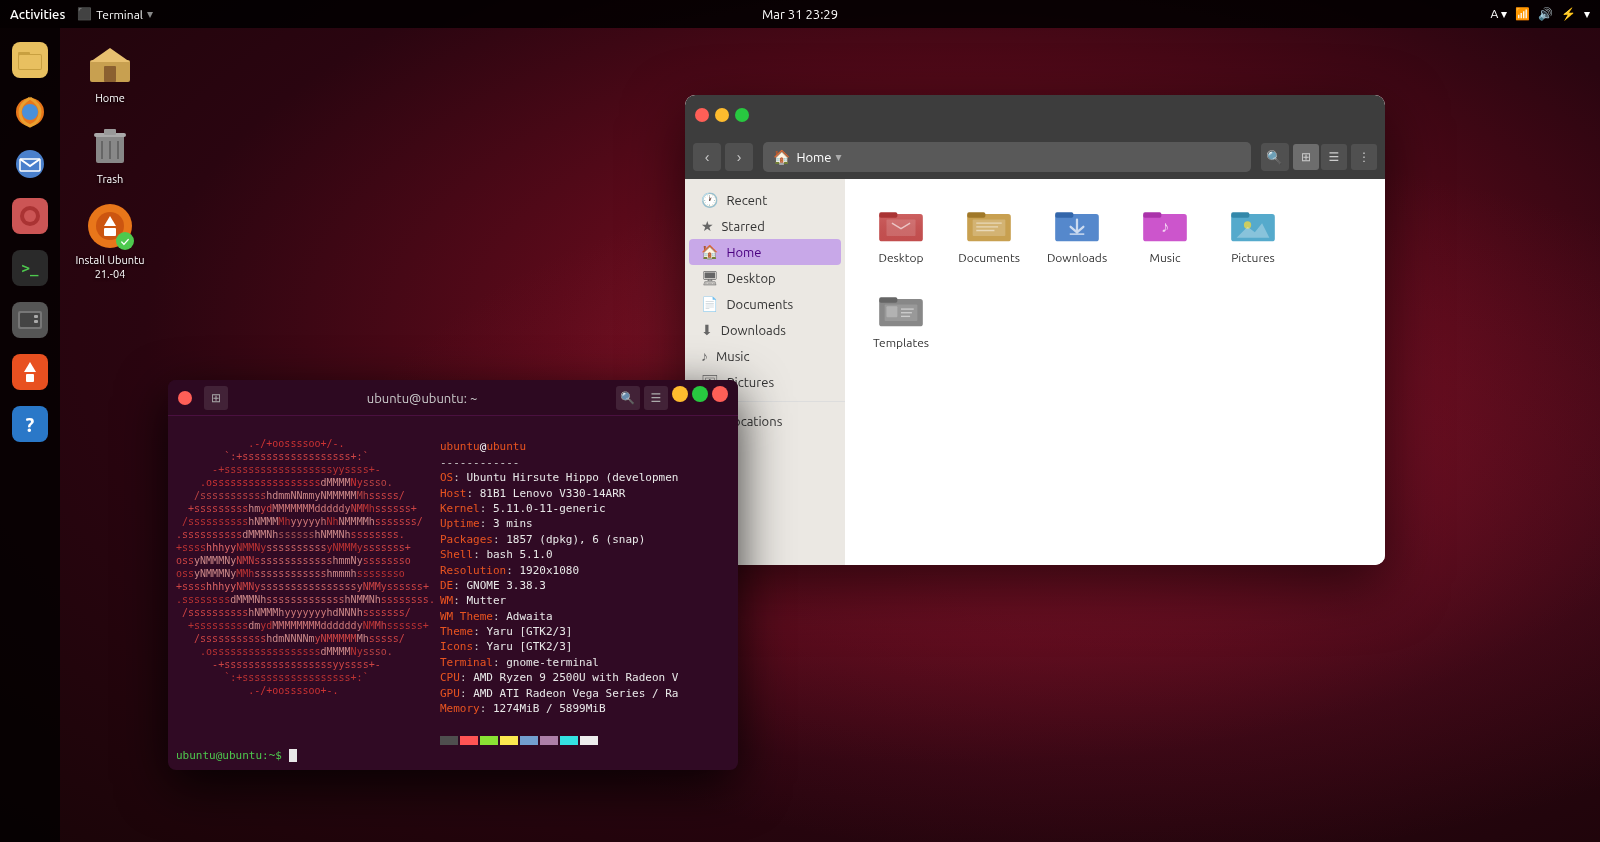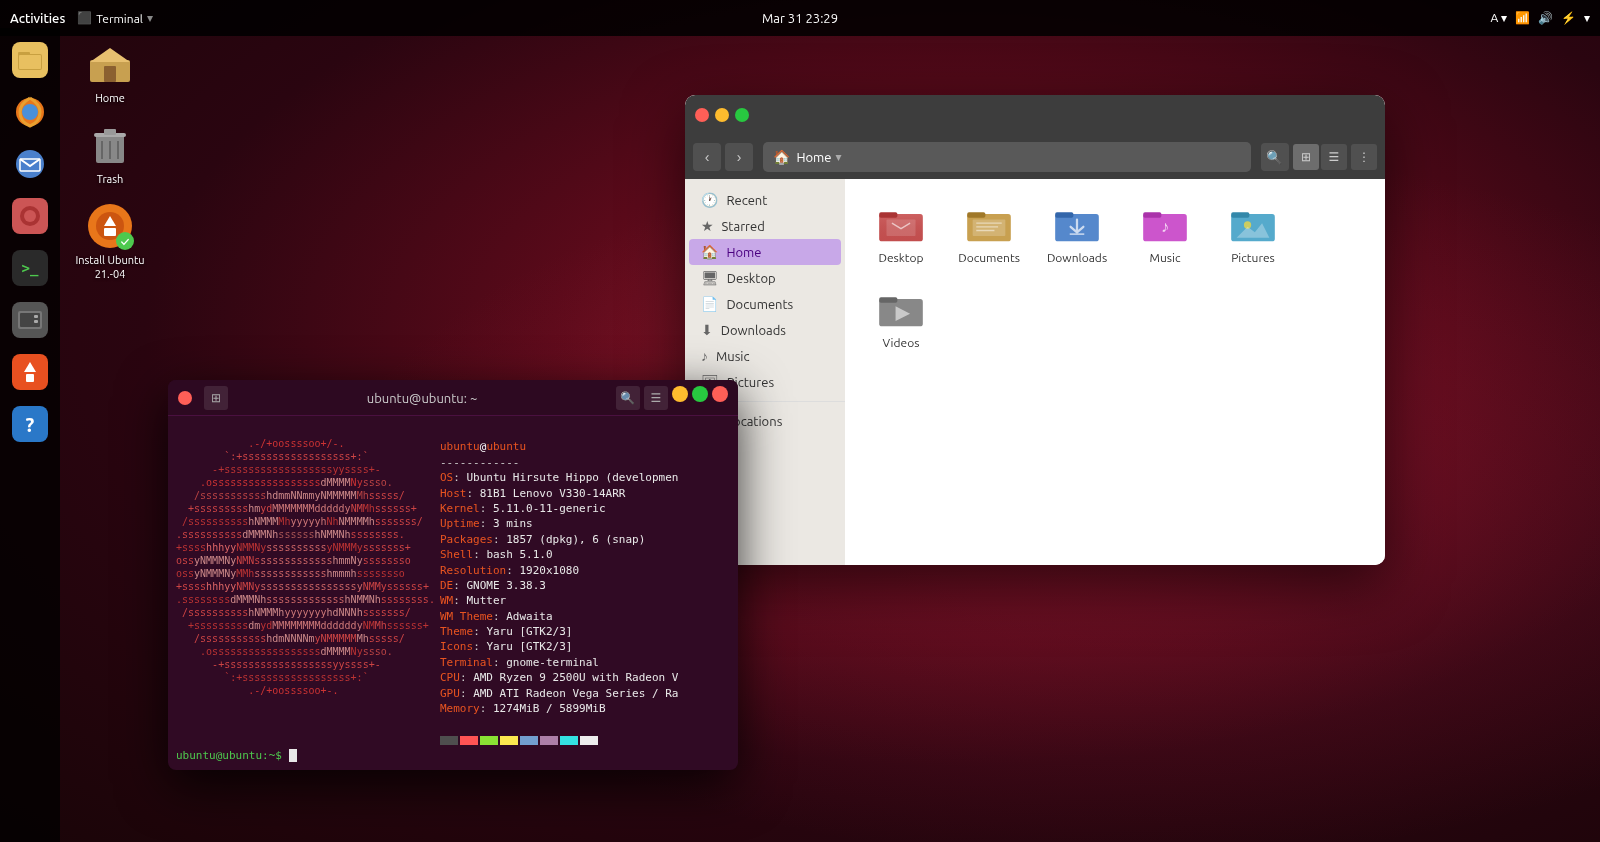--- a/index.html
+++ b/index.html
@@ -23,21 +23,21 @@
       content: '';
       position: absolute;
       inset: 0;
       background: radial-gradient(ellipse at 70% 60%, rgba(180,30,60,0.4) 0%, transparent 50%);
     }
 
     
     .topbar {
       position: absolute;
       top: 0; left: 0; right: 0;
-      height: 36px;
+      height: 28px;
       background: rgba(0,0,0,0.85);
       display: flex;
       align-items: center;
       justify-content: space-between;
       padding: 0 10px;
       z-index: 100;
       color: #fff;
       font-size: 13px;
     }
     .topbar-left { display: flex; align-items: center; gap: 12px; }
@@ -636,31 +636,35 @@
             <rect x="2" y="10" width="48" height="30" rx="3" fill="#55aacc"></rect>
             <rect x="2" y="8" width="20" height="6" rx="2" fill="#3388aa"></rect>
             <circle cx="20" cy="22" r="4" fill="rgba(255,220,50,0.7)"></circle>
             <path d="M8 36 L20 24 L28 30 L36 20 L44 36 Z" fill="rgba(255,255,255,0.3)"></path>
           </svg>
         </div>
         <span class="fm-folder-label">Pictures</span>
       </div>
 
 
-
       <div class="fm-folder-item">
         <div class="fm-folder-icon">
           <svg class="folder-svg" viewBox="0 0 52 44">
             <rect x="2" y="10" width="48" height="30" rx="3" fill="#888"></rect>
             <rect x="2" y="8" width="20" height="6" rx="2" fill="#666"></rect>
-            <polygon points="20,18 20,34 36,26" fill="rgba(255,255,255,0.55)"></polygon>
+            <rect x="8" y="16" width="36" height="18" rx="1" fill="rgba(255,255,255,0.15)"></rect>
+            <rect x="10" y="18" width="12" height="12" rx="1" fill="rgba(255,255,255,0.25)"></rect>
+            <line x1="26" y1="21" x2="40" y2="21" stroke="rgba(255,255,255,0.5)" stroke-width="1.5"></line>
+            <line x1="26" y1="25" x2="38" y2="25" stroke="rgba(255,255,255,0.5)" stroke-width="1.5"></line>
+            <line x1="26" y1="29" x2="36" y2="29" stroke="rgba(255,255,255,0.5)" stroke-width="1.5"></line>
           </svg>
         </div>
-        <span class="fm-folder-label">Videos</span>
-      </div>
+        <span class="fm-folder-label">Templates</span>
+      </div>
+
     </div>
   </div>
 </div>
 
 <div class="terminal">
   <div class="term-titlebar">
     <div class="term-controls">
       <button class="term-ctrl-btn term-close"></button>
     </div>
     <button class="term-icon-btn" style="margin-left:4px;">⊞</button>

